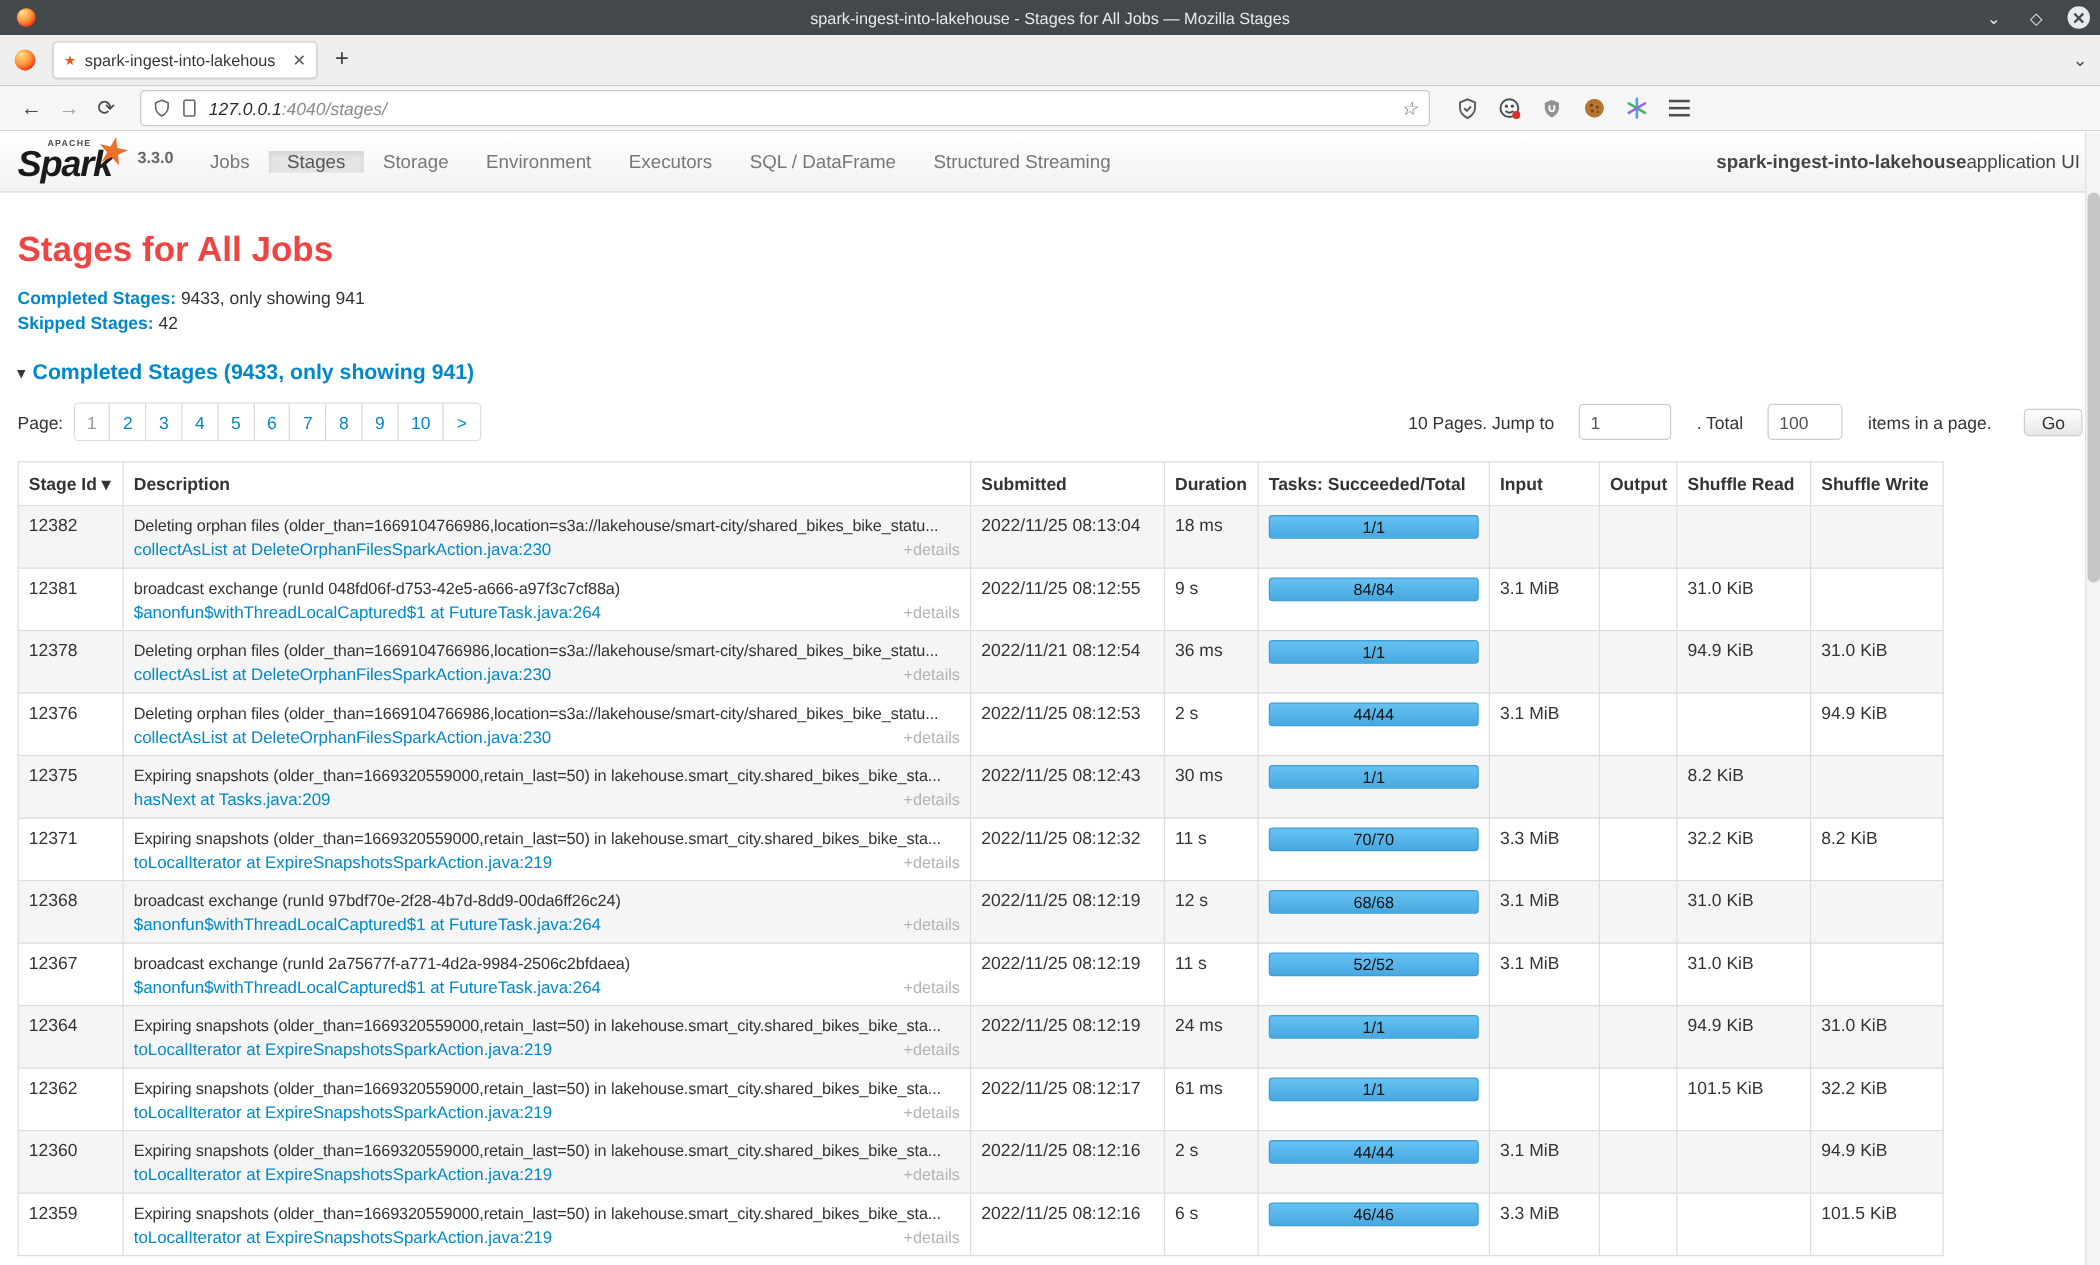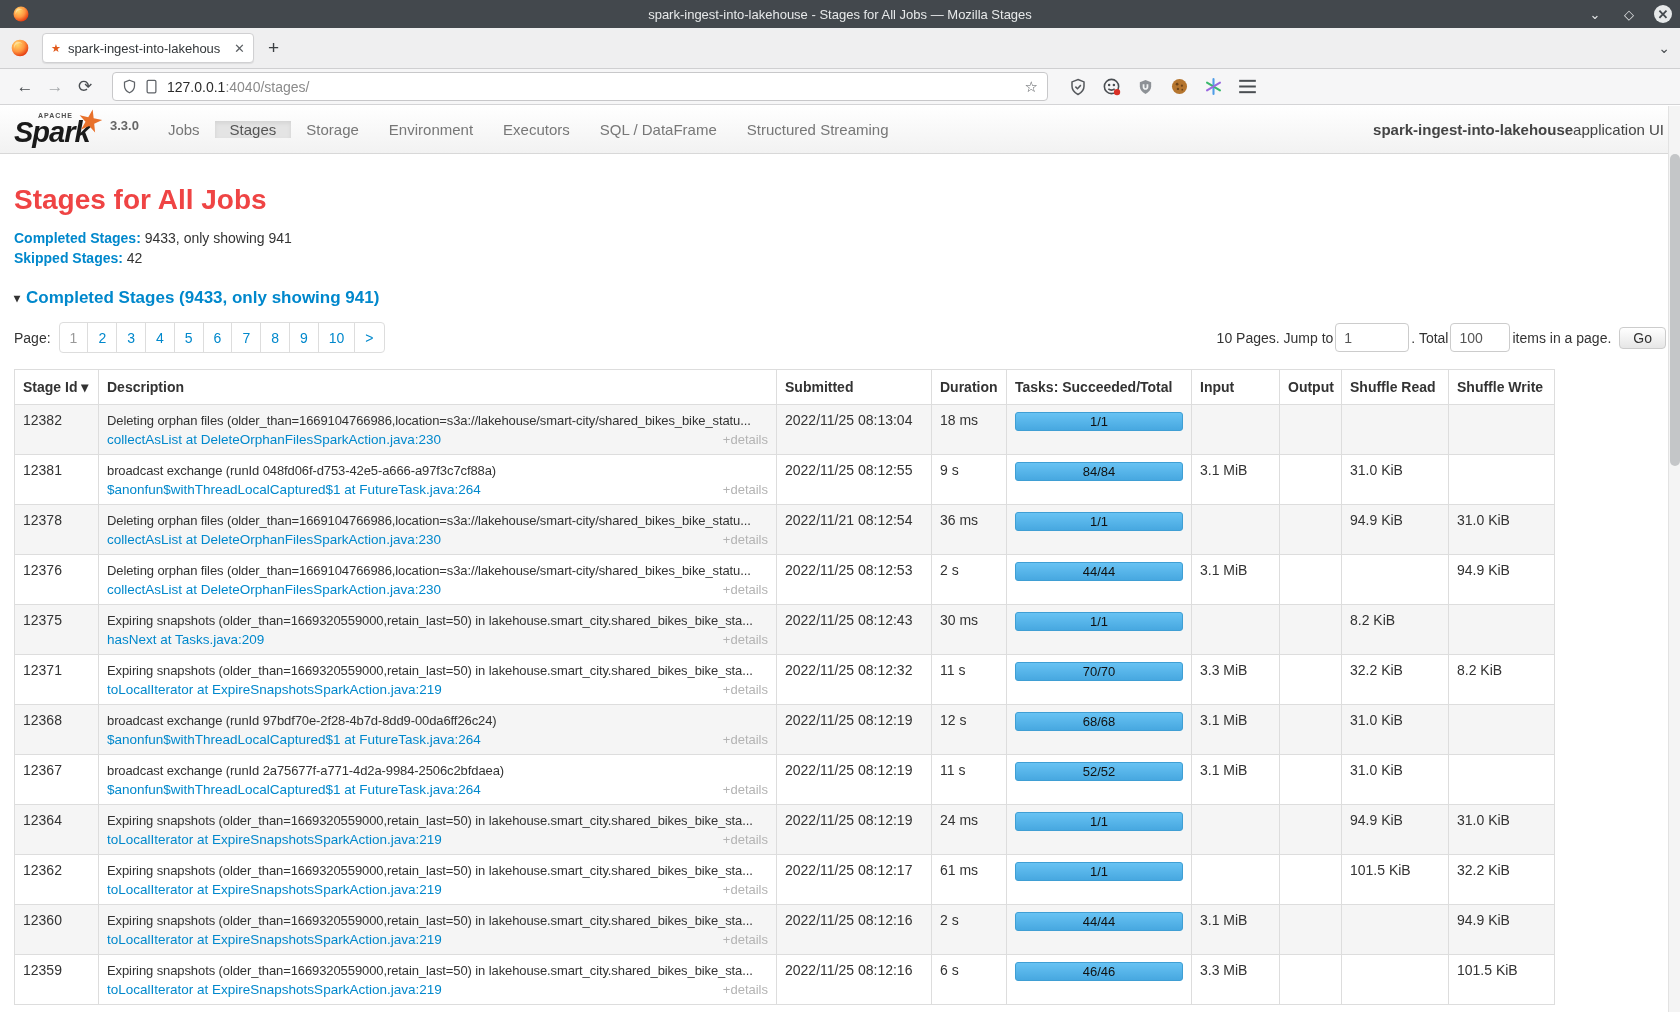--- a/index.html
+++ b/index.html
@@ -19,21 +19,21 @@
   .tab { width:212px; height:30px; background:#fff; border:1px solid #d0d0d2; border-radius:4px; box-shadow:0 1px 1px rgba(0,0,0,.08); display:flex; align-items:center; padding:0 8px; }
   .tab .favicon { color:#e25a1c; font-size:11px; margin-right:7px; }
   .tab .tab-title { font-size:13px; color:#33373a; white-space:nowrap; overflow:hidden; flex:1; }
   .tab .tab-close { color:#5b5f63; font-size:13px; margin-left:6px; }
   .newtab-btn { font-size:19px; color:#3c4043; margin-left:14px; font-weight:400; }
   .alltabs-btn { margin-left:auto; color:#4a4e52; font-size:14px; }
 
   .browser-toolbar { height:36px; background:#f6f6f7; display:flex; align-items:center; padding:0 10px; border-bottom:1px solid #d4d4d6; }
   .navbtn { font-size:17px; color:#4a4e52; width:30px; text-align:center; }
   .navbtn.disabled { color:#a6a9ac; }
-  .urlbar { margin-left:12px; width:936px; height:29px; background:#fff; border:1px solid #c8c8ca; border-radius:4px; display:flex; align-items:center; padding:0 9px; }
+  .urlbar { margin-left:12px; width:1032px; height:29px; background:#fff; border:1px solid #c8c8ca; border-radius:4px; display:flex; align-items:center; padding:0 9px;font-style:italic; }
   .urlbar svg { flex:none; }
   .url-text { font-size:14px; color:#2b2b2b; margin-left:9px; flex:1; white-space:nowrap; }
   .url-text .url-dim { color:#8b8b8b; }
   .url-star { color:#55585c; font-size:15px; }
   .toolbar-icons { display:flex; align-items:center; gap:15px; margin-left:20px; }
   .toolbar-icons .ticon { width:19px; height:19px; display:flex; align-items:center; justify-content:center; position:relative; }
 
   
   .spark-nav { height:49px; background:linear-gradient(#ffffff,#f2f2f2); border-bottom:1px solid #d8d8d8; display:flex; align-items:center; padding-left:12px; }
   .spark-logo-wrap { display:flex; align-items:flex-end; padding:4px 10px 6px 2px; }
@@ -56,21 +56,21 @@
   .section-header { margin-top:20px; font-size:17px; font-weight:bold; color:#0088cc; cursor:pointer; display:flex; align-items:center; }
   .section-header .arrow { color:#333; font-size:12px; margin-right:6px; }
 
   .pagination-row { margin-top:14px; display:flex; align-items:center; font-size:14px; color:#333; }
   .page-label { margin-right:8px; }
   .page-btns { display:flex; }
   .page-btn { min-width:28px; height:31px; border:1px solid #ddd; background:#fff; color:#0088cc; font-size:14px; display:flex; align-items:center; justify-content:center; padding:0 10px; margin-left:-1px; cursor:pointer; }
   .page-btn:first-child { border-radius:4px 0 0 4px; margin-left:0; }
   .page-btn:last-child { border-radius:0 4px 4px 0; }
   .page-btn.current { color:#999; }
-  .page-jump { margin-left:auto; display:flex; align-items:center; gap:2px; }
+  .page-jump { margin-left:auto; display:flex; align-items:center; gap:20px; }
   .page-jump input { width:74px; height:29px; border:1px solid #ccc; border-radius:4px; padding:0 8px; font-size:14px; color:#555; font-family:inherit; }
   .page-jump input.show-input { width:60px; }
   .go-btn { height:22px; padding:0 13px; border:1px solid #ccc; border-radius:4px; background:linear-gradient(#ffffff,#e6e6e6); font-size:14px; color:#333; cursor:pointer; font-family:inherit; margin-left:6px; }
 
   
   .stages-table { margin-top:16px; width:1540px; border-collapse:collapse; table-layout:fixed; font-size:14px; }
   .stages-table th, .stages-table td { border:1px solid #ddd; vertical-align:top; text-align:left; }
   .stages-table th { padding:9px 8px; font-weight:bold; color:#333; white-space:nowrap; overflow:hidden; background:#fff; }
   .stages-table td { padding:7px 8px; color:#333; }
   .stages-table tr.odd td { background:#f5f5f5; }

